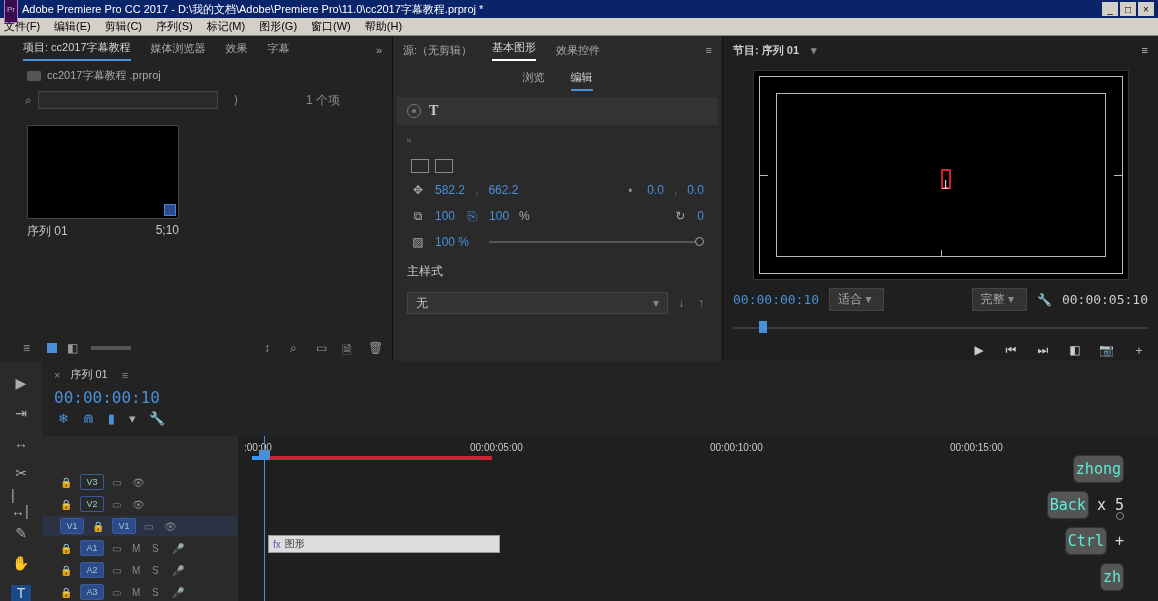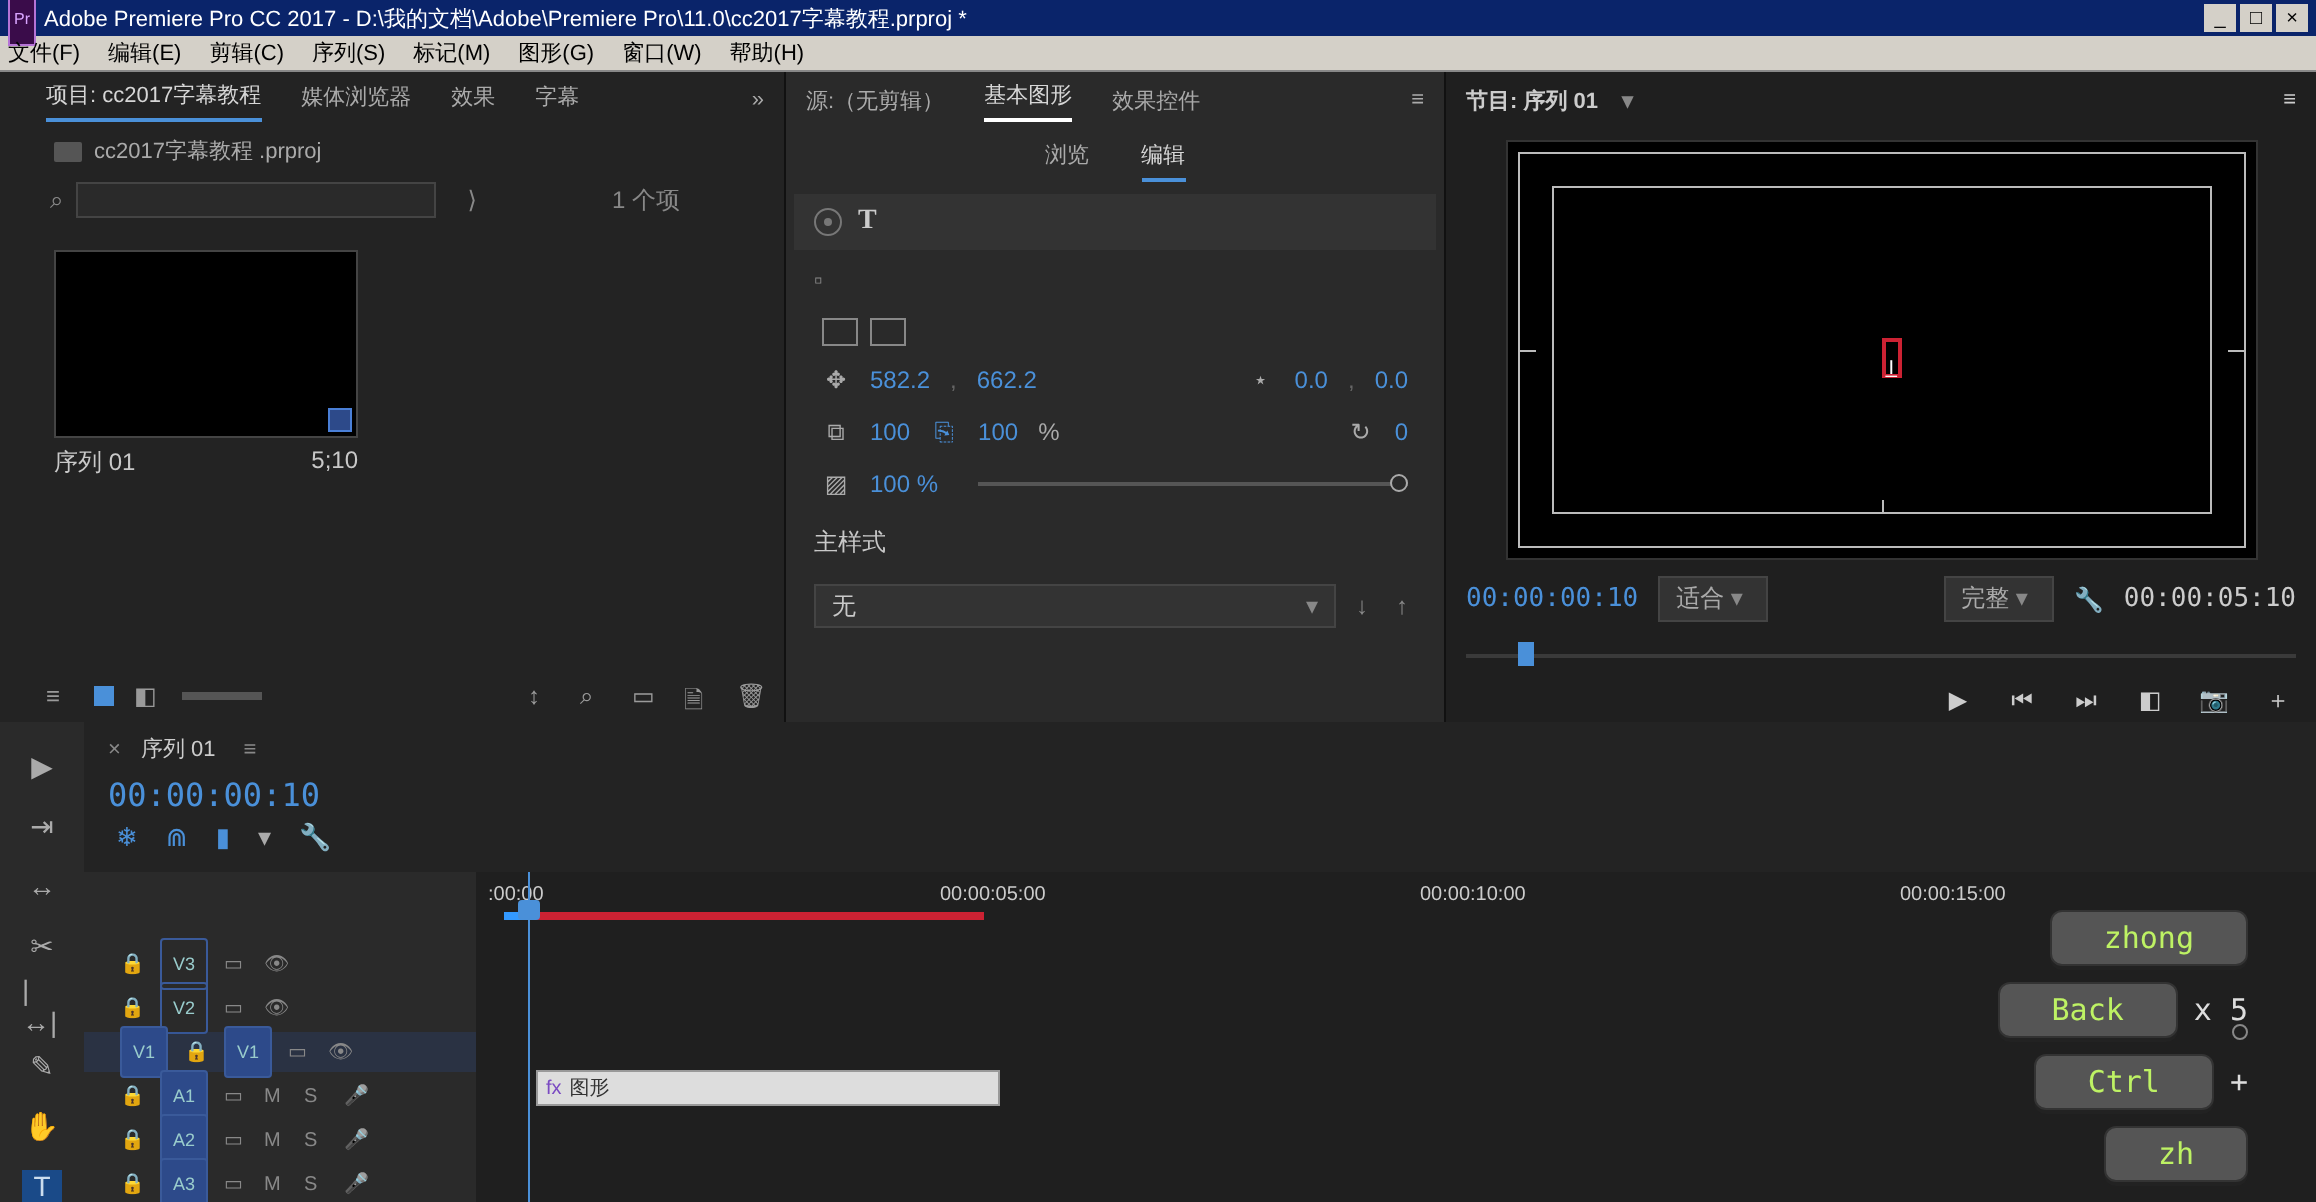--- a/index.html
+++ b/index.html
@@ -98,39 +98,39 @@
 .tl-header { display: flex; align-items: center; padding: 6px 12px; gap: 10px; color: #ccc; font-size: 11px; }
 .tl-header .x { cursor: pointer; color: #888; }
 .tl-header .menu-ic { margin-left: 4px; cursor: pointer; color: #888; }
 .tl-tc { color: #4a90d9; font-family: monospace; font-size: 16px; padding: 0 12px; }
 .tl-toolbar { display: flex; gap: 14px; padding: 4px 16px 10px; color: #4a90d9; }
 .tl-toolbar .tb { cursor: pointer; font-size: 13px; }
 .tl-body { flex: 1; display: flex; }
 .track-head { width: 196px; background: #2a2a2a; display: flex; flex-direction: column; gap: 2px; padding-top: 36px; }
 .track-row { display: flex; align-items: center; height: 20px; gap: 8px; padding-left: 18px; color: #aaa; font-size: 10px; }
 .track-row.sel { background: #2d4a8a44; }
-.track-row .tag { width: 24px; height: 26px; display: flex; align-items: center; justify-content: center; border: 1px solid #3a5a9a; color: #9cc; font-size: 9px; border-radius: 2px; }
+.track-row .tag { width: 24px; height: 16px; display: flex; align-items: center; justify-content: center; border: 1px solid #3a5a9a; color: #9cc; font-size: 9px; border-radius: 2px; }
 .track-row .tag.active { background: #2d4a8a; }
 .track-row .ic { width: 12px; color: #888; cursor: pointer; }
 .track-content { flex: 1; position: relative; background: #1f1f1f; }
 .ruler { height: 26px; position: relative; color: #ccc; font-size: 10px; }
 .ruler .lbl { position: absolute; top: 6px; }
 .ruler .bar { position: absolute; top: 20px; height: 4px; background: #3399ff; left: 14px; width: 240px; }
 .ruler .barR { position: absolute; top: 20px; height: 4px; background: #c23; left: 30px; width: 224px; }
 .playhead { position: absolute; top: 0; bottom: 0; left: 26px; width: 1px; background: #4a90d9; }
 .playhead::before { content: ""; position: absolute; top: 14px; left: -5px; width: 11px; height: 10px; background: #4a90d9; border-radius: 2px; }
 .clip { position: absolute; top: 99px; left: 30px; width: 232px; height: 18px; background: #ddd; border: 1px solid #999; color: #333; font-size: 10px; padding: 1px 4px; display: flex; align-items: center; gap: 4px; }
 .clip .fx { color: #7a4ac2; }
 .tc-dots { position: absolute; right: 34px; top: 28px; display: flex; flex-direction: column; gap: 40px; }
 .tc-dots div { width: 8px; height: 8px; border: 1px solid #888; border-radius: 50%; }
 
 
 .key-ov { position: absolute; right: 34px; bottom: 10px; display: flex; flex-direction: column; gap: 8px; align-items: flex-end; }
 .key-ov .kline { display: flex; align-items: center; gap: 8px; }
-.key-ov .key { background: #555; border: 1px solid #333; border-radius: 6px; padding: 4px 26px; color: #bef264; font-family: monospace; font-size: 15px; box-shadow: 0 2px 0 #222; }
+.key-ov .key { background: #555; border: 1px solid #333; border-radius: 6px; padding: 4px 2px; color: #5eead4; font-family: monospace; font-size: 15px; box-shadow: 0 2px 0 #222; }
 .key-ov .txt { color: #ddd; font-family: monospace; font-size: 15px; }
 </style>
 </head>
 <body>
 
 <div class="title-bar">
   <div class="icon-pr">Pr</div>
   <span>Adobe Premiere Pro CC 2017 - D:\我的文档\Adobe\Premiere Pro\11.0\cc2017字幕教程.prproj *</span>
   <div class="winbtns">
     <div>_</div>

